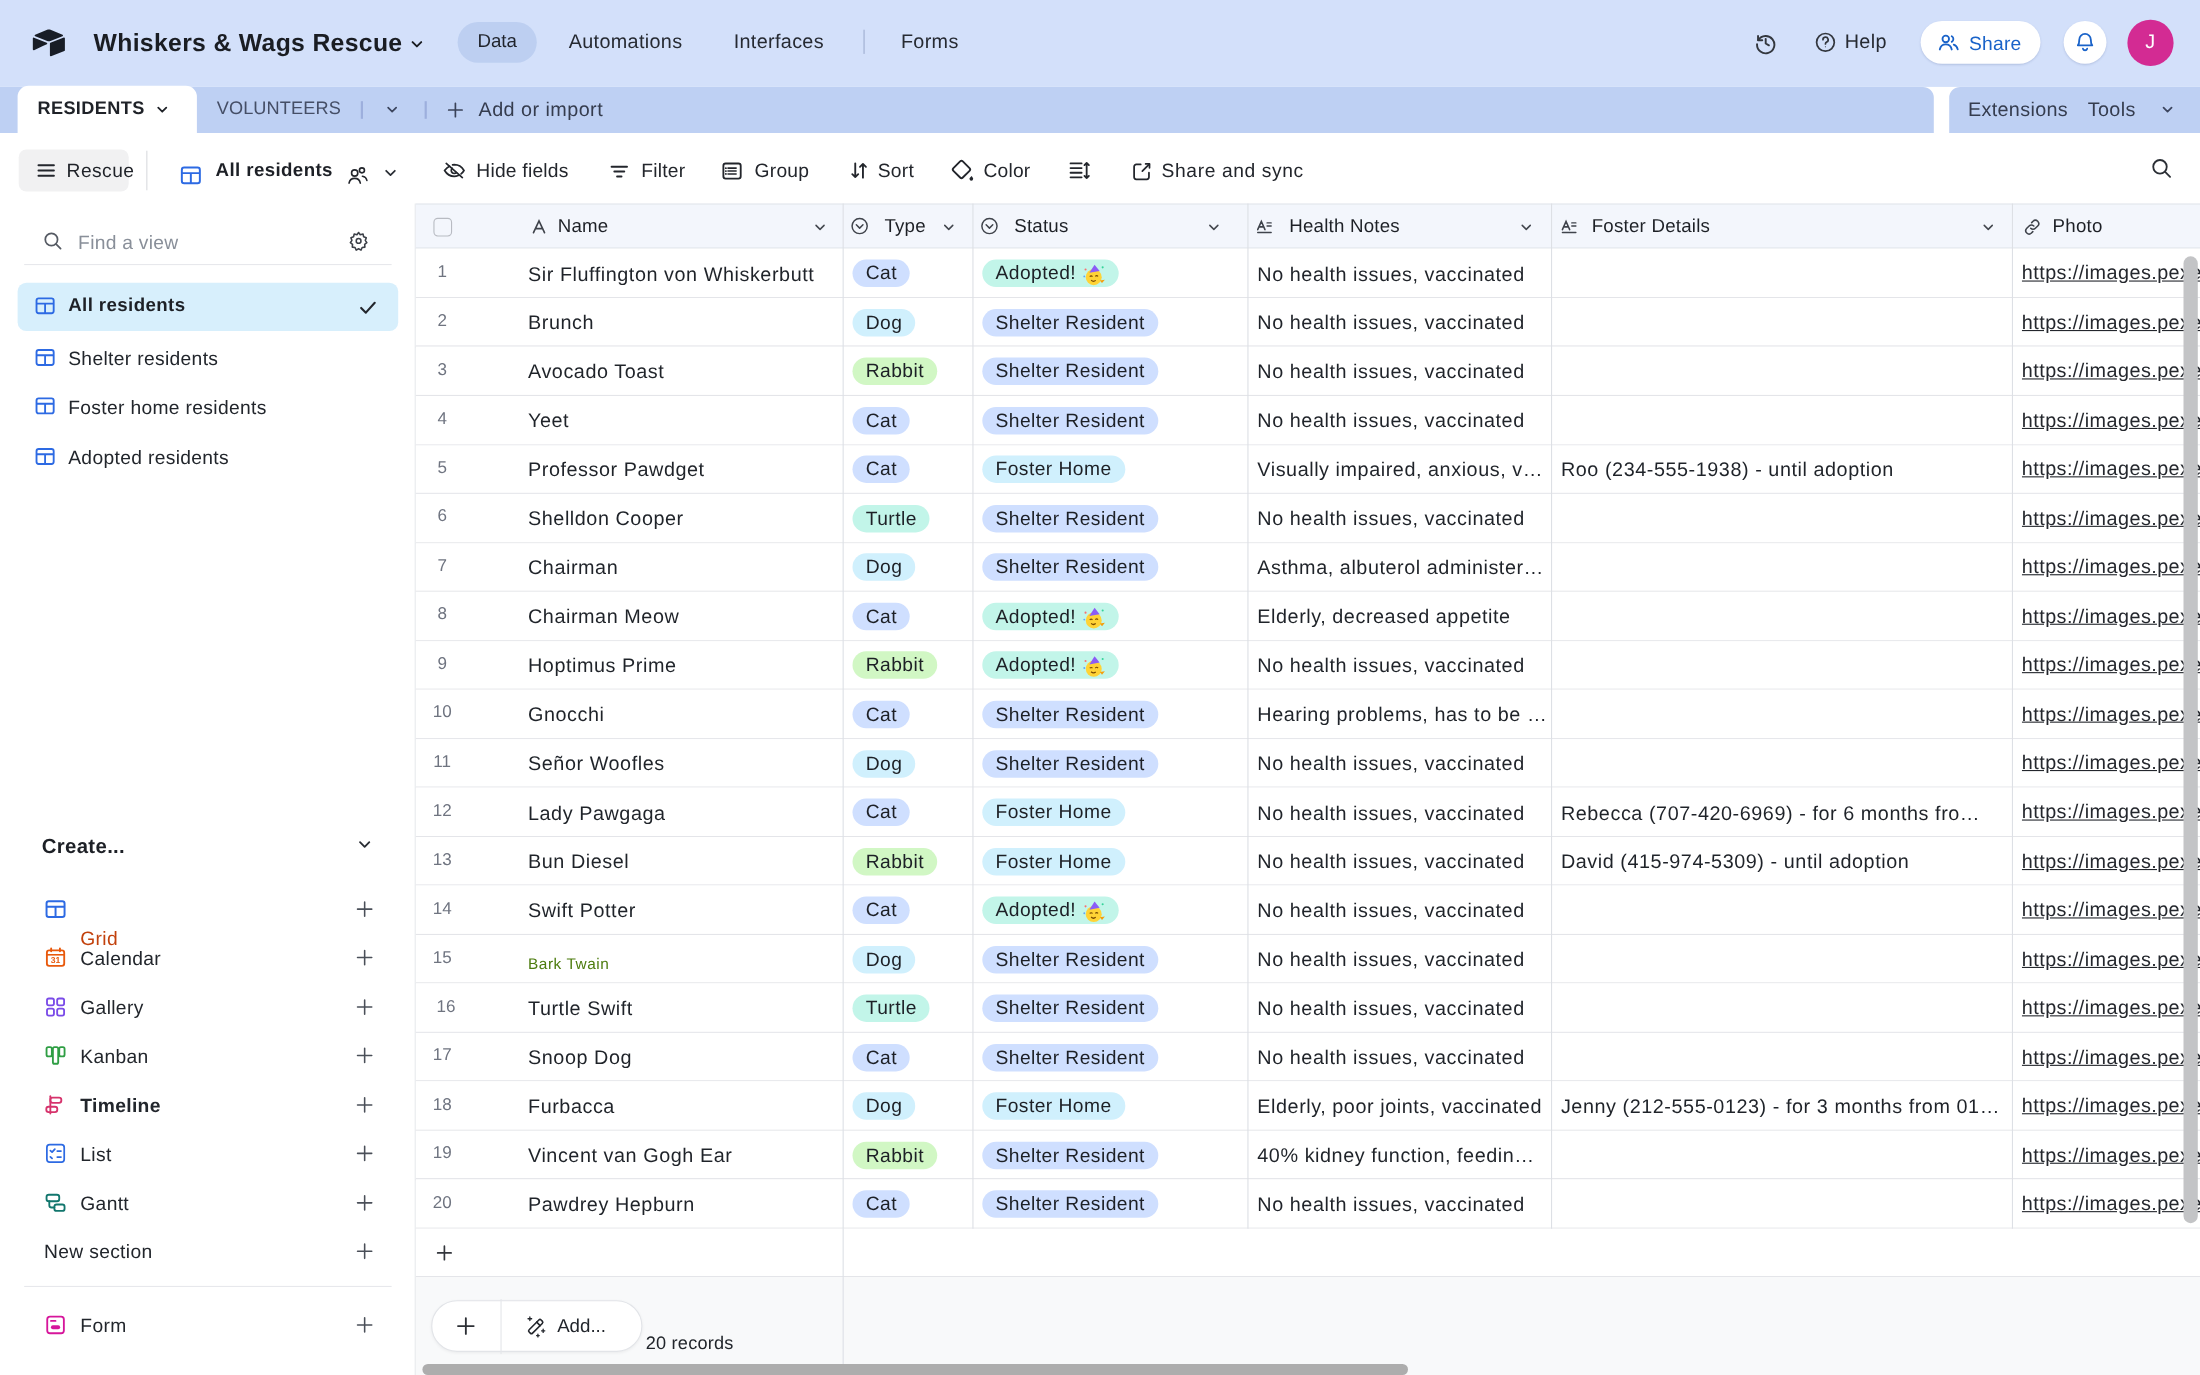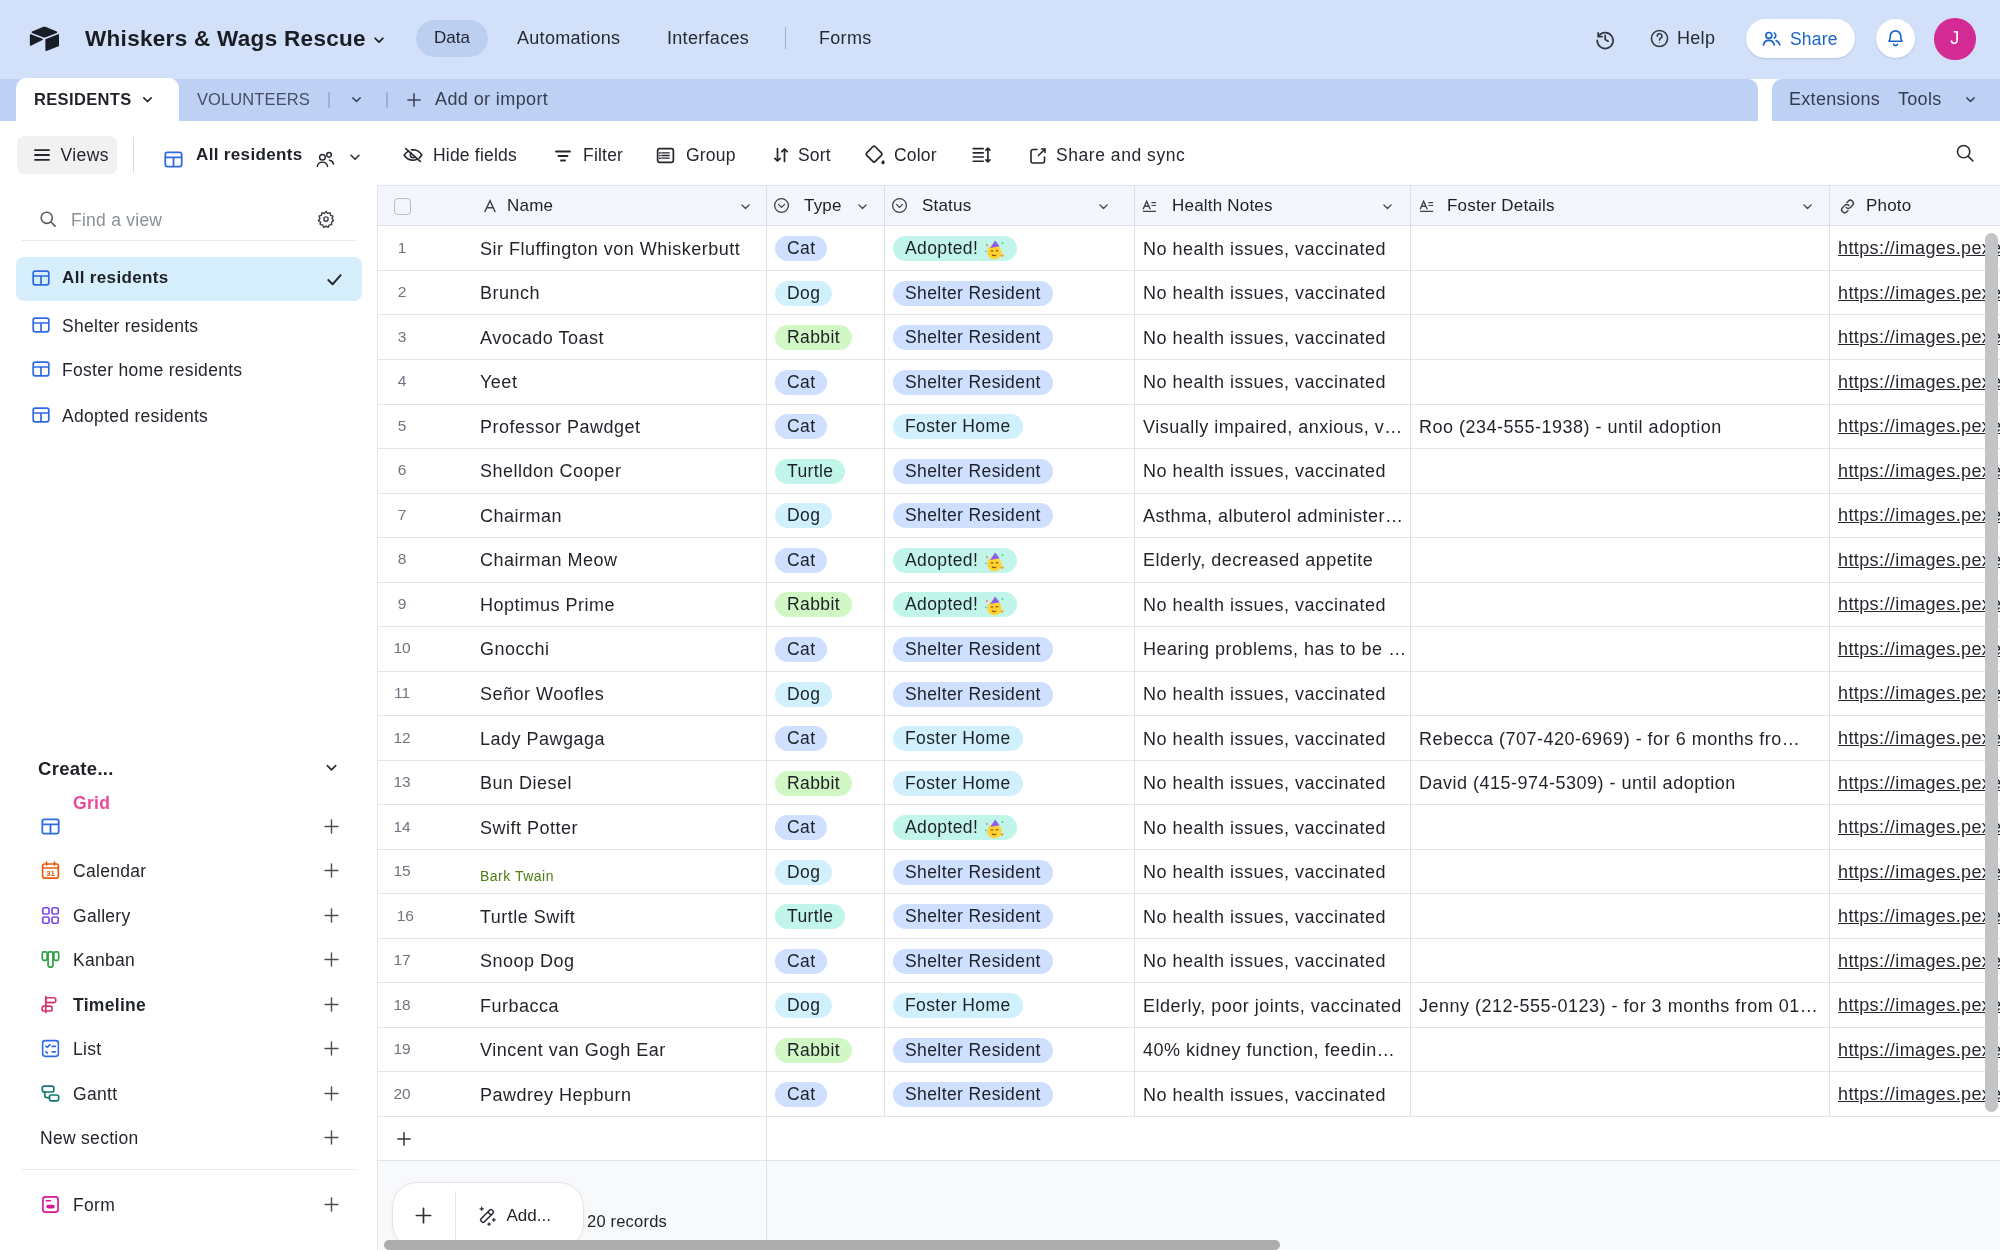--- a/index.html
+++ b/index.html
@@ -88,21 +88,21 @@
     <svg width="13" height="13" viewBox="0 0 16 16">
       <path d="M3.5 6 L8 10.5 L12.5 6" fill="none" stroke="#3c455e" stroke-width="1.9" stroke-linecap="round" stroke-linejoin="round"></path>
     </svg>
   </div>
 <div class="abs" style="left:16.5px;top:136px;width:100px;height:38px;border-radius:7px;background:#f1f1f2;display:flex;align-items:center;padding-left:15px;gap:9px">
     <span style="display:flex">
       <svg width="20" height="20" viewBox="0 0 20 20" stroke="#23262c" stroke-width="1.8" stroke-linecap="round">
         <path d="M3 5.2 h14 M3 10 h14 M3 14.8 h14"></path>
       </svg>
     </span>
-    <span style="font-size:17.5px;font-weight:500;letter-spacing:0.4px;color:#1f2228">Views</span>
+    <span style="font-size:17.5px;font-weight:500;letter-spacing:0.4px;color:#1f2228">Rescue</span>
   </div>
 <div class="abs" style="left:133px;top:137px;width:1px;height:36px;background:#d9dbdf"></div>
 <div class="ic" style="left:163px;top:149px">
     <svg width="21" height="21" viewBox="0 0 20 20" fill="none" stroke="#2d6ae3" stroke-width="1.7">
       <rect x="2.2" y="3.2" width="15.6" height="13.6" rx="2"></rect>
       <path d="M2.2 8 h15.6 M10 8 V16.8"></path>
     </svg>
   </div>
 <div class="txt" style="left:196px;top:145px;font-size:17px;font-weight:600;letter-spacing:0.35px;color:#1d2026">All residents</div>
 <div class="ic" style="left:314px;top:149px">
@@ -228,21 +228,21 @@
     <svg width="15" height="15" viewBox="0 0 16 16">
       <path d="M3.5 6 L8 10.5 L12.5 6" fill="none" stroke="#2a2e35" stroke-width="1.8" stroke-linecap="round" stroke-linejoin="round"></path>
     </svg>
   </div>
 <div class="ic" style="left:40px;top:815.5px">
     <svg width="21" height="21" viewBox="0 0 20 20" fill="none" stroke="#2d6ae3" stroke-width="1.7">
       <rect x="2.2" y="3.2" width="15.6" height="13.6" rx="2"></rect>
       <path d="M2.2 8 h15.6 M10 8 V16.8"></path>
     </svg>
   </div>
-<div class="txt" style="left:73px;top:793px;font-size:17.5px;font-weight:700;letter-spacing:0.3px;color:#ec4899">Grid</div>
+<div class="txt" style="left:73px;top:843px;font-size:17.5px;font-weight:400;letter-spacing:0.3px;color:#c2410c">Grid</div>
 <div class="ic" style="left:322px;top:816.5px">
     <svg width="19" height="19" viewBox="0 0 20 20" stroke="#4a4f58" stroke-width="1.5" stroke-linecap="round">
       <path d="M10 3.2 V16.8 M3.2 10 H16.8"></path>
     </svg>
   </div>
 <div class="ic" style="left:40px;top:860.1px">
     <svg width="21" height="21" viewBox="0 0 20 20" fill="none" stroke="#e8590c" stroke-width="1.6">
       <rect x="2.5" y="3.8" width="15" height="13.4" rx="2"></rect>
       <path d="M2.5 7.6 h15" stroke-width="1.4"></path>
       <path d="M6.2 2 V4.6 M13.8 2 V4.6" stroke-linecap="round"></path>
@@ -647,21 +647,21 @@
     </svg>
   </div>
 <div class="abs" style="left:766px;top:185px;width:1px;height:932.4px;background:#dde0e5"></div>
 <div class="abs" style="left:884px;top:185px;width:1px;height:932.4px;background:#dde0e5"></div>
 <div class="abs" style="left:1134px;top:185px;width:1px;height:932.4px;background:#dde0e5"></div>
 <div class="abs" style="left:1410px;top:185px;width:1px;height:932.4px;background:#dde0e5"></div>
 <div class="abs" style="left:1829px;top:185px;width:1px;height:932.4px;background:#dde0e5"></div>
 <div class="abs" style="left:766px;top:1117.4px;width:1px;height:132.6px;background:#dde0e5"></div>
 <div class="abs" style="left:378px;top:1160.5px;width:1622px;height:89.5px;background:#f8f9fa"></div>
 <div class="abs" style="left:766px;top:1160.5px;width:1px;height:89.5px;background:#dde0e5"></div>
-<div class="abs" style="left:391.5px;top:1182.4px;width:192.5px;height:67px;border-radius:25.3px;background:#fff;border:1px solid #e2e4e8;box-shadow:0 1px 3px rgba(0,0,0,.06);display:flex;align-items:center">
+<div class="abs" style="left:391.5px;top:1182.4px;width:192.5px;height:47px;border-radius:25.3px;background:#fff;border:1px solid #e2e4e8;box-shadow:0 1px 3px rgba(0,0,0,.06);display:flex;align-items:center">
     <span style="width:62px;display:flex;justify-content:center">
       <svg width="21" height="21" viewBox="0 0 20 20" stroke="#2c2f35" stroke-width="1.6" stroke-linecap="round">
         <path d="M10 3.2 V16.8 M3.2 10 H16.8"></path>
       </svg>
     </span>
     <span style="width:1px;height:50.6px;background:#e4e6ea"></span>
     <span style="display:flex;align-items:center;gap:9px;padding-left:20px">
       <svg width="22" height="22" viewBox="0 0 24 24" fill="none" stroke="#23262c" stroke-width="1.6" stroke-linecap="round" stroke-linejoin="round">
 <g transform="rotate(45 12 12)">
           <rect x="9.6" y="3.6" width="4.8" height="16.8" rx="1.6"></rect>

